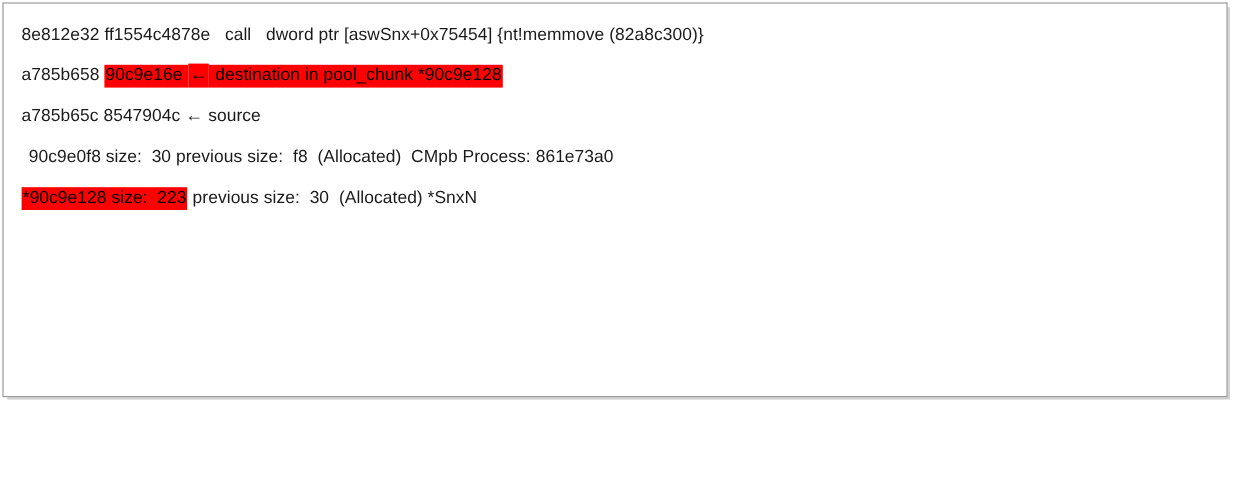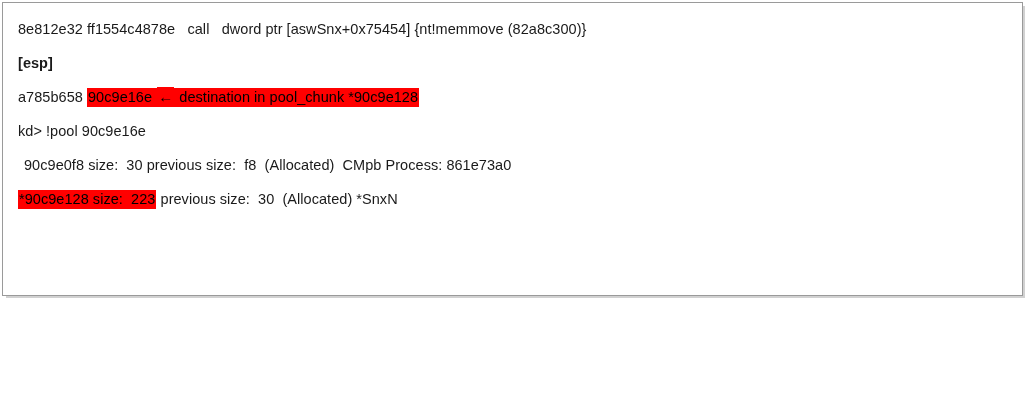--- a/index.html
+++ b/index.html
@@ -14,21 +14,21 @@
     overflow: hidden;
     font-family: "Liberation Sans", sans-serif;
   }
 
   
   #doc-frame {
     position: absolute;
     left: 2px;
     top: 2px;
     width: 1021px;
-    height: 294px;
+    height: 329px;
     box-sizing: border-box;
     border: 1px solid #9a9a9a;
     background: #ffffff;
     box-shadow: 3px 3px 0 -1px rgba(0,0,0,0.18);
   }
 
   #listing {
     position: absolute;
     left: 0;
     top: 0;
@@ -88,19 +88,18 @@
     vertical-align: -3px;
     margin: 0 0.5px;
   }
 </style>
 </head>
 <body>
 
 <div id="doc-frame">
   <div id="listing">
       <div class="code-line flush"><span class="seg">8e812e32 ff1554c4878e   call   dword ptr [aswSnx+0x75454] {nt!memmove (82a8c300)}</span></div>
-      <div class="code-line flush bold-line"><span class="seg">[esp]</span></div>
       <div class="code-line flush"><span class="seg">a785b658 </span><span class="seg hl">90c9e16e </span><span class="seg hl arrow">←</span><span class="seg hl"> destination in pool_chunk *90c9e128</span></div>
-      <div class="code-line flush"><span class="seg">kd&gt; !pool 90c9e16e</span></div>
+      <div class="code-line flush"><span class="seg">a785b65c 8547904c </span><span class="seg arrow">←</span><span class="seg"> source</span></div>
       <div class="code-line indent-2"><span class="seg">90c9e0f8 size:  30 previous size:  f8  (Allocated)  CMpb Process: 861e73a0</span></div>
       <div class="code-line flush"><span class="seg hl">*90c9e128 size:  223</span><span class="seg"> previous size:  30  (Allocated) *SnxN</span></div>
     </div>
 </div>
 
 </body></html>

